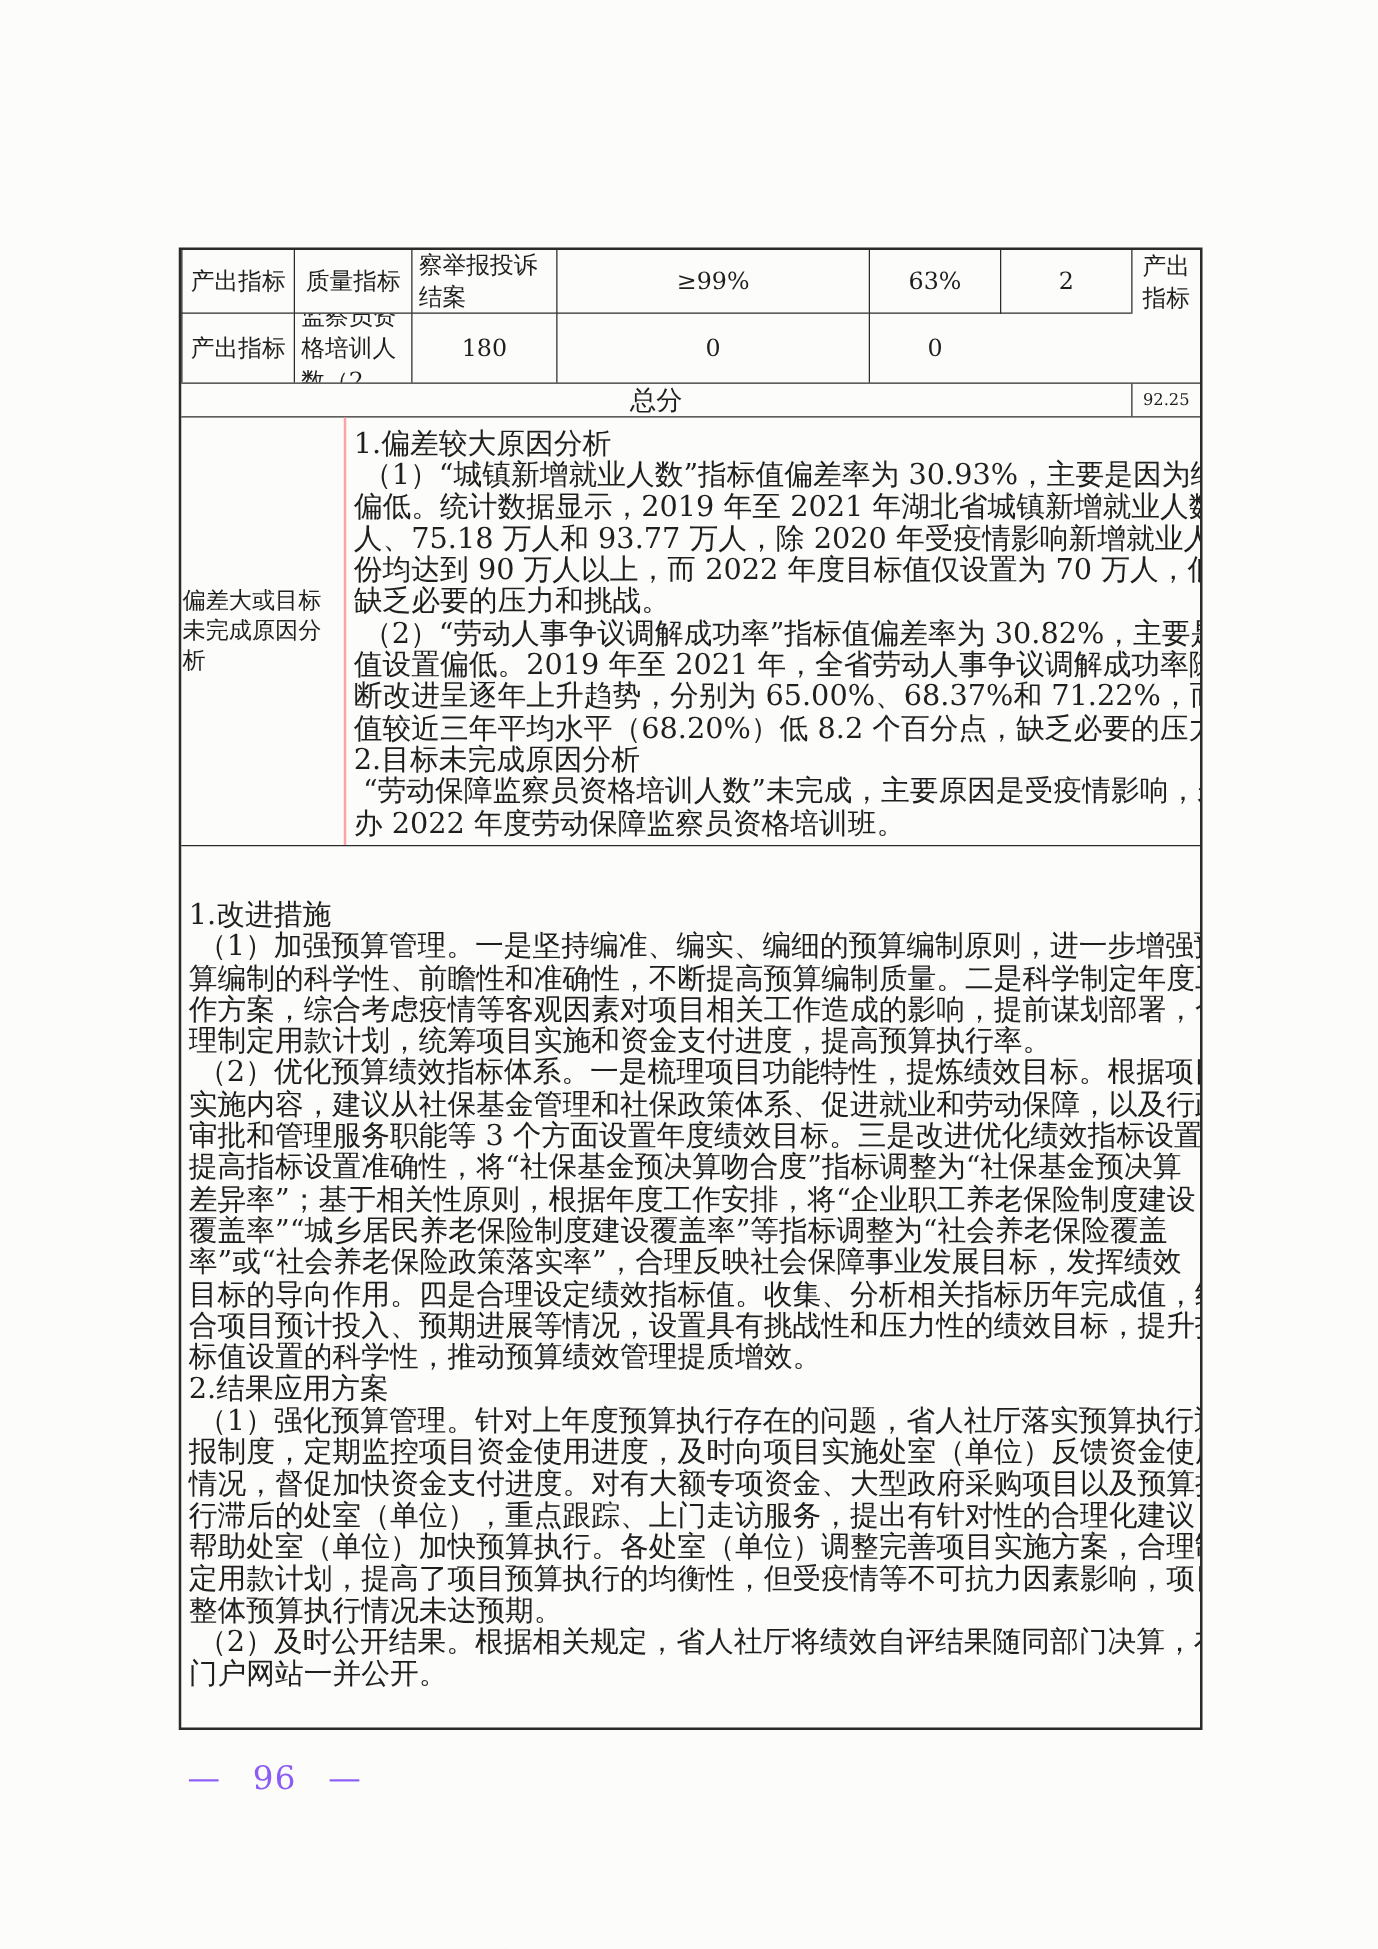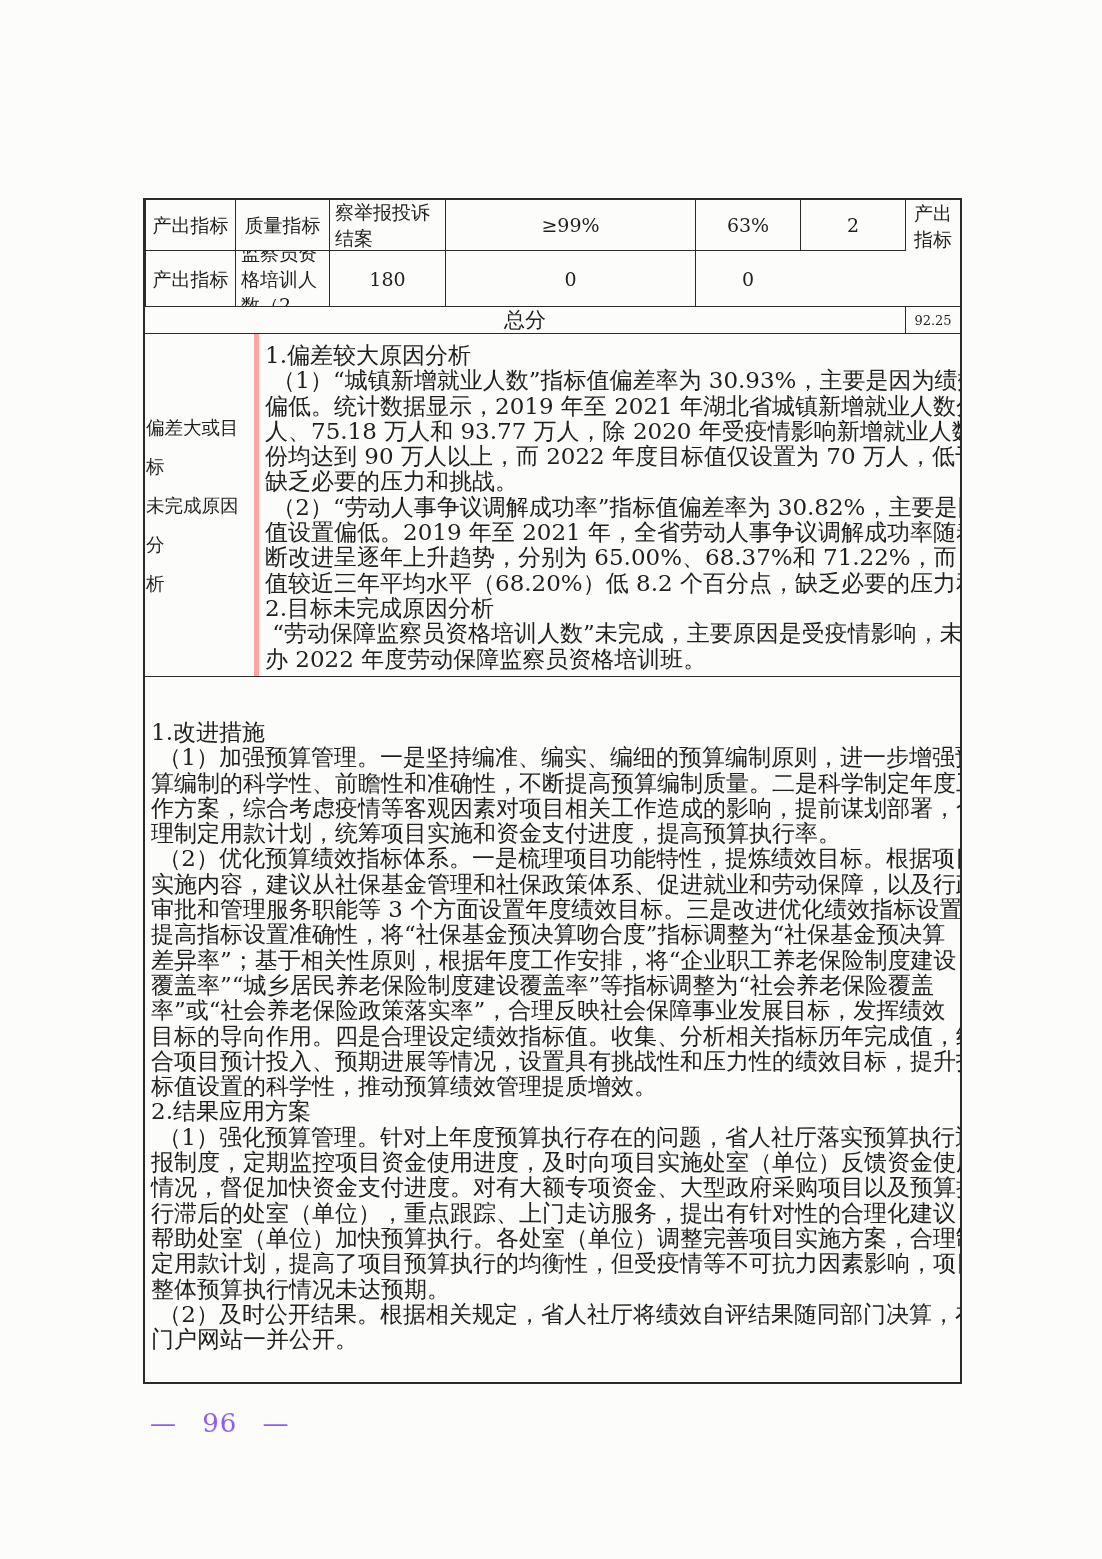--- a/index.html
+++ b/index.html
@@ -62,25 +62,25 @@
     border-left:1px solid #2b2b2b;
     display:flex;align-items:center;justify-content:center;
     font-size:13px;
   }
   
   .sec-row{
     display:flex;
     border-top:1px solid #2b2b2b;
   }
   .sec-row .row-label{
-    width:114px;box-sizing:border-box;
-    border-right:5px solid #fca5a5;
+    width:132px;box-sizing:border-box;
+    border-right:2px solid #fca5a5;
     display:flex;align-items:center;
     padding:0 1px;
-    font-size:18.5px;line-height:39px;
+    font-size:18.5px;line-height:24px;
     white-space:pre-line;
     overflow:hidden;
   }
   .sec-row .row-body{
     flex:1;box-sizing:border-box;
     font-size:23px;line-height:25.3px;
     white-space:pre;
     overflow:hidden;
     padding-left:6px;padding-right:2px;
   }

